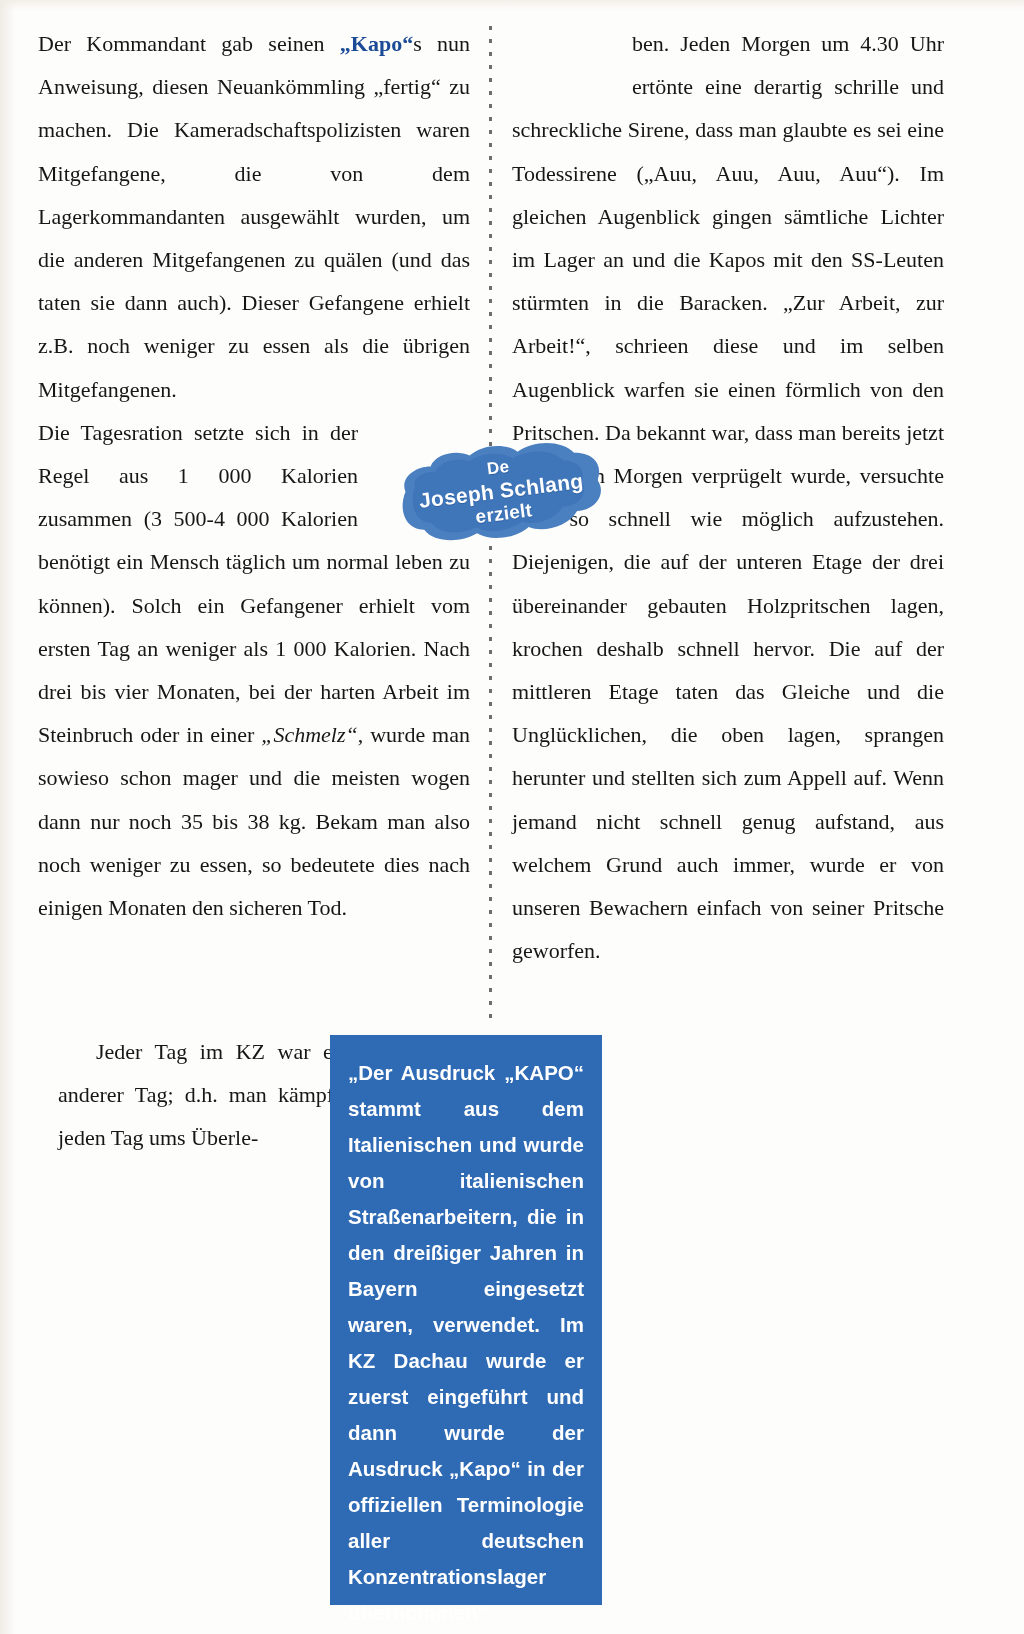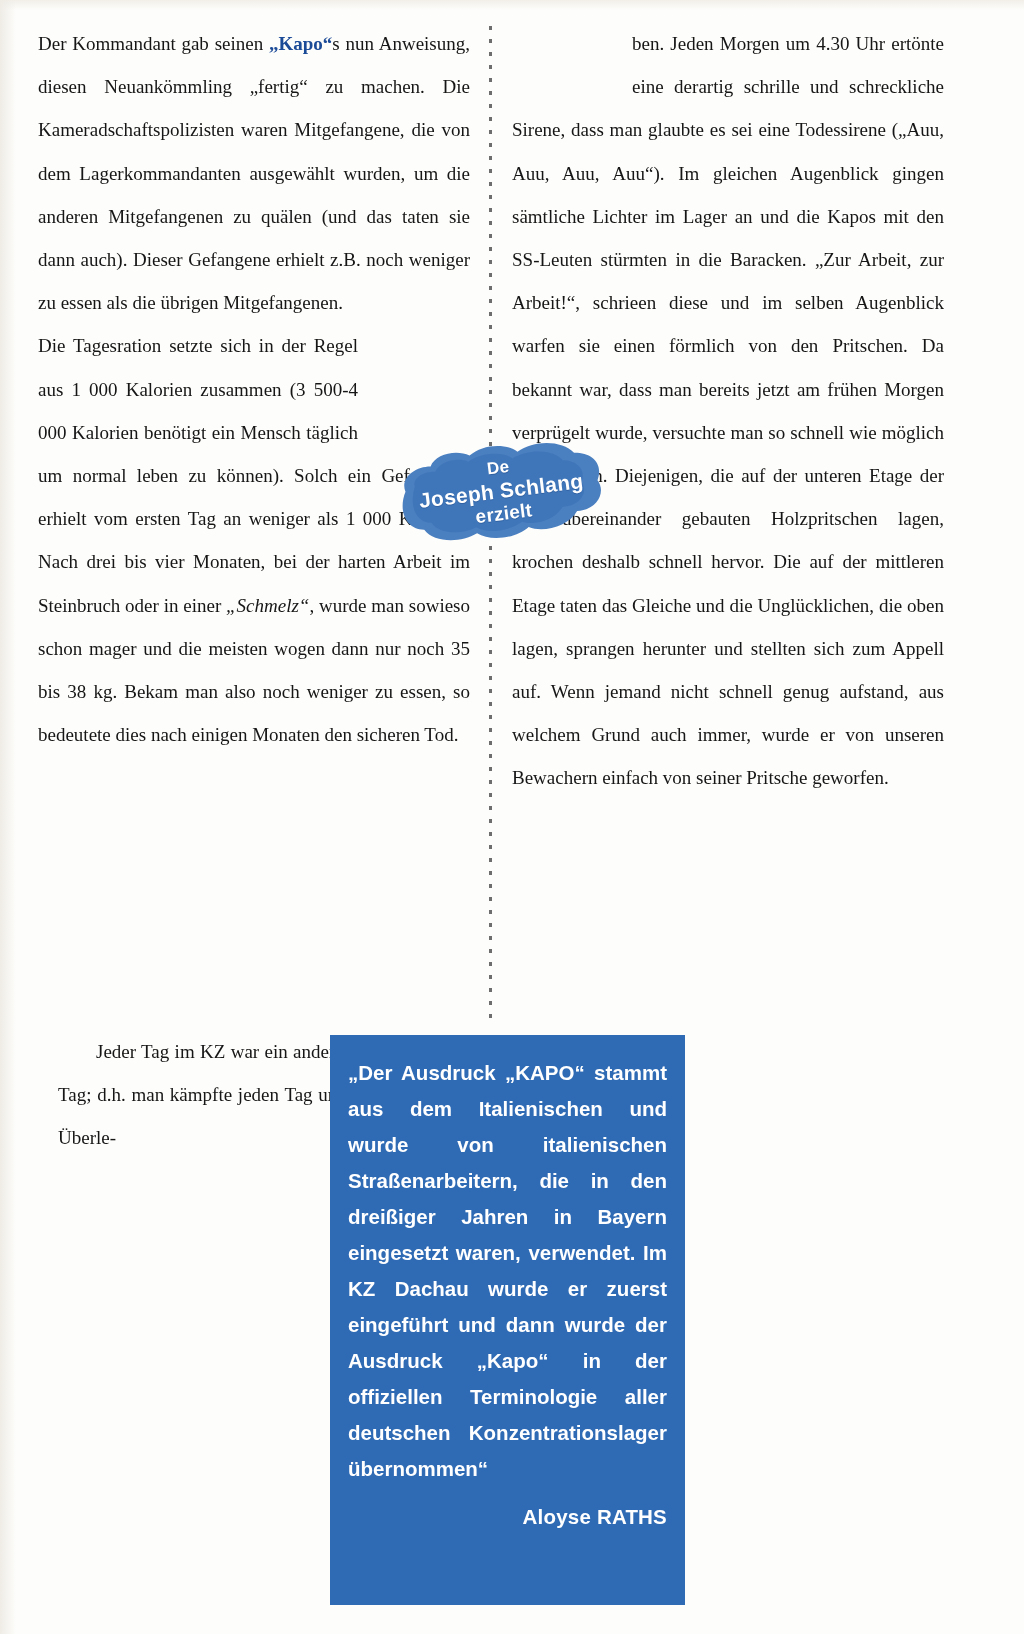--- a/index.html
+++ b/index.html
@@ -20,21 +20,21 @@
     position: absolute;
     inset: 0;
     background: #fdfdfb;
   }
 
   
   .col {
     position: absolute;
     top: 22px;
     width: 432px;
-    font-size: 19px;
+    font-size: 22px;
     line-height: 43.2px;
     text-align: justify;
     text-justify: inter-word;
     color: #161616;
   }
   .col-left  { left: 38px;  }
   .col-right { left: 512px; }
 
   .col p {
     margin: 0;
@@ -91,21 +91,21 @@
   }
   .stamp-text .l1 { font-size: 17px; }
   .stamp-text .l2 { font-size: 21px; }
   .stamp-text .l3 { font-size: 19px; }
 
   
   .quote-box {
     position: absolute;
     left: 330px;
     top: 1035px;
-    width: 355px;
+    width: 272px;
     height: 570px;
     background: #2f6bb5;
     color: #ffffff;
     box-sizing: border-box;
     padding: 20px 18px 14px 18px;
     font-family: "Liberation Sans", sans-serif;
     font-weight: bold;
     font-size: 20.5px;
     line-height: 36px;
     text-align: justify;

